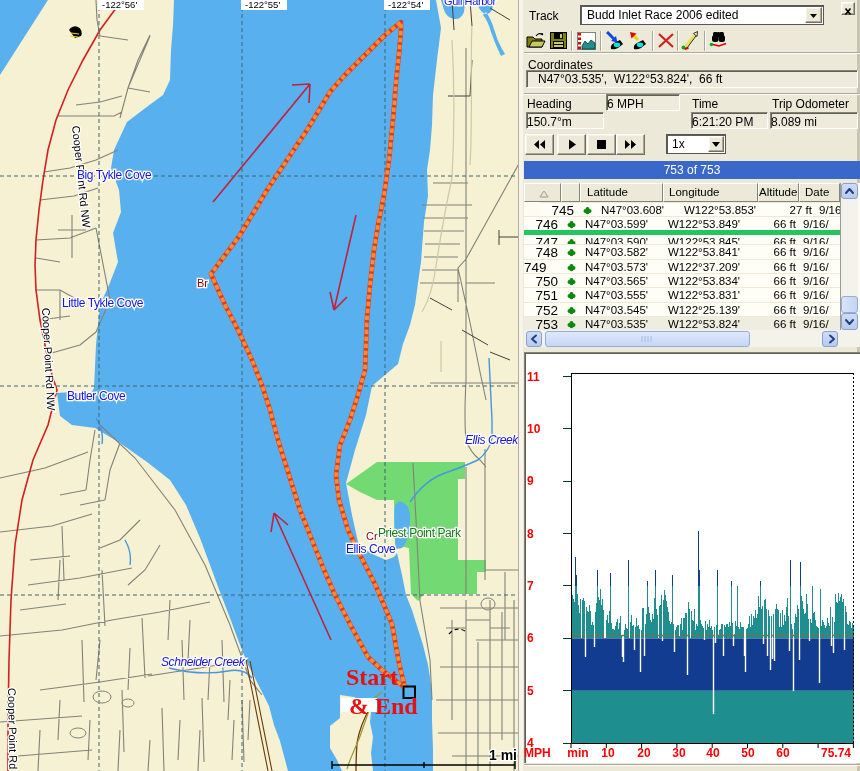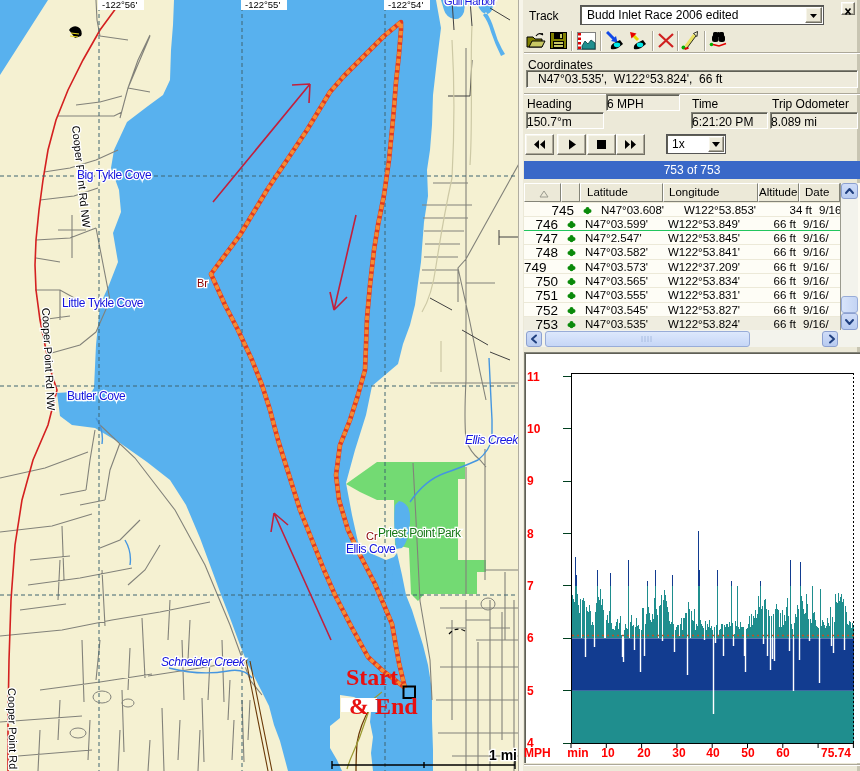--- a/index.html
+++ b/index.html
@@ -241,49 +241,49 @@
     <div class="abs" style="left:39px;top:0;width:19px;height:14px">
       <svg width="9" height="9" viewBox="0 0 9 9" style="position:absolute;left:4px;top:3px">
         <circle cx="4.5" cy="3" r="2" fill="#0a8a0a"></circle>
         <circle cx="2.5" cy="5" r="2" fill="#0a8a0a"></circle>
         <circle cx="6.5" cy="5" r="2" fill="#0a8a0a"></circle>
         <circle cx="4.5" cy="6.3" r="2" fill="#0a8a0a"></circle>
       </svg>
     </div>
     <div class="abs" style="left:61px;top:1px;font-size:11.5px">N47°03.608'</div>
     <div class="abs" style="left:144px;top:1px;font-size:11.5px">W122°53.853'</div>
-    <div class="abs" style="left:202px;top:1px;width:70px;text-align:right;font-size:11.5px">34 ft</div>
+    <div class="abs" style="left:202px;top:1px;width:70px;text-align:right;font-size:11.5px">27 ft</div>
     <div class="abs" style="left:279px;top:1px;font-size:11.5px">9/16/</div>
   </div>
 <div class="abs" style="left:524px;top:215.8px;width:316px;height:14.3px;background:#fefdf6;border-top:1px solid #ece9d8">
     <div class="abs" style="left:0;top:0px;width:34px;text-align:right;font-size:13.5px">746</div>
     <div class="abs" style="left:39px;top:0;width:19px;height:14px">
       <svg width="9" height="9" viewBox="0 0 9 9" style="position:absolute;left:4px;top:3px">
         <circle cx="4.5" cy="3" r="2" fill="#0a8a0a"></circle>
         <circle cx="2.5" cy="5" r="2" fill="#0a8a0a"></circle>
         <circle cx="6.5" cy="5" r="2" fill="#0a8a0a"></circle>
         <circle cx="4.5" cy="6.3" r="2" fill="#0a8a0a"></circle>
       </svg>
     </div>
     <div class="abs" style="left:61px;top:1px;font-size:11.5px">N47°03.599'</div>
     <div class="abs" style="left:144px;top:1px;font-size:11.5px">W122°53.849'</div>
     <div class="abs" style="left:202px;top:1px;width:70px;text-align:right;font-size:11.5px">66 ft</div>
     <div class="abs" style="left:279px;top:1px;font-size:11.5px">9/16/</div>
   </div>
-<div class="abs" style="left:524px;top:230.1px;width:316px;height:14.3px;background:#fefdf6;border-top:1px solid #22c55e">
+<div class="abs" style="left:524px;top:230.1px;width:316px;height:14.3px;background:#fefdf6;border-top:5px solid #22c55e">
     <div class="abs" style="left:0;top:0px;width:34px;text-align:right;font-size:13.5px">747</div>
     <div class="abs" style="left:39px;top:0;width:19px;height:14px">
       <svg width="9" height="9" viewBox="0 0 9 9" style="position:absolute;left:4px;top:3px">
         <circle cx="4.5" cy="3" r="2" fill="#0a8a0a"></circle>
         <circle cx="2.5" cy="5" r="2" fill="#0a8a0a"></circle>
         <circle cx="6.5" cy="5" r="2" fill="#0a8a0a"></circle>
         <circle cx="4.5" cy="6.3" r="2" fill="#0a8a0a"></circle>
       </svg>
     </div>
-    <div class="abs" style="left:61px;top:1px;font-size:11.5px">N47°2.547'</div>
+    <div class="abs" style="left:61px;top:1px;font-size:11.5px">N47°03.590'</div>
     <div class="abs" style="left:144px;top:1px;font-size:11.5px">W122°53.845'</div>
     <div class="abs" style="left:202px;top:1px;width:70px;text-align:right;font-size:11.5px">66 ft</div>
     <div class="abs" style="left:279px;top:1px;font-size:11.5px">9/16/</div>
   </div>
 <div class="abs" style="left:524px;top:244.4px;width:316px;height:14.3px;background:#fefdf6;border-top:1px solid #ece9d8">
     <div class="abs" style="left:0;top:0px;width:34px;text-align:right;font-size:13.5px">748</div>
     <div class="abs" style="left:39px;top:0;width:19px;height:14px">
       <svg width="9" height="9" viewBox="0 0 9 9" style="position:absolute;left:4px;top:3px">
         <circle cx="4.5" cy="3" r="2" fill="#0a8a0a"></circle>
         <circle cx="2.5" cy="5" r="2" fill="#0a8a0a"></circle>
@@ -345,21 +345,21 @@
     <div class="abs" style="left:0;top:0px;width:34px;text-align:right;font-size:13.5px">752</div>
     <div class="abs" style="left:39px;top:0;width:19px;height:14px">
       <svg width="9" height="9" viewBox="0 0 9 9" style="position:absolute;left:4px;top:3px">
         <circle cx="4.5" cy="3" r="2" fill="#0a8a0a"></circle>
         <circle cx="2.5" cy="5" r="2" fill="#0a8a0a"></circle>
         <circle cx="6.5" cy="5" r="2" fill="#0a8a0a"></circle>
         <circle cx="4.5" cy="6.3" r="2" fill="#0a8a0a"></circle>
       </svg>
     </div>
     <div class="abs" style="left:61px;top:1px;font-size:11.5px">N47°03.545'</div>
-    <div class="abs" style="left:144px;top:1px;font-size:11.5px">W122°53.827'</div>
+    <div class="abs" style="left:144px;top:1px;font-size:11.5px">W122°25.139'</div>
     <div class="abs" style="left:202px;top:1px;width:70px;text-align:right;font-size:11.5px">66 ft</div>
     <div class="abs" style="left:279px;top:1px;font-size:11.5px">9/16/</div>
   </div>
 <div class="abs" style="left:524px;top:315.9px;width:316px;height:14.3px;background:#efede0;border-top:1px solid #ece9d8">
     <div class="abs" style="left:0;top:0px;width:34px;text-align:right;font-size:13.5px">753</div>
     <div class="abs" style="left:39px;top:0;width:19px;height:14px">
       <svg width="9" height="9" viewBox="0 0 9 9" style="position:absolute;left:4px;top:3px">
         <circle cx="4.5" cy="3" r="2" fill="#0a8a0a"></circle>
         <circle cx="2.5" cy="5" r="2" fill="#0a8a0a"></circle>
         <circle cx="6.5" cy="5" r="2" fill="#0a8a0a"></circle>

